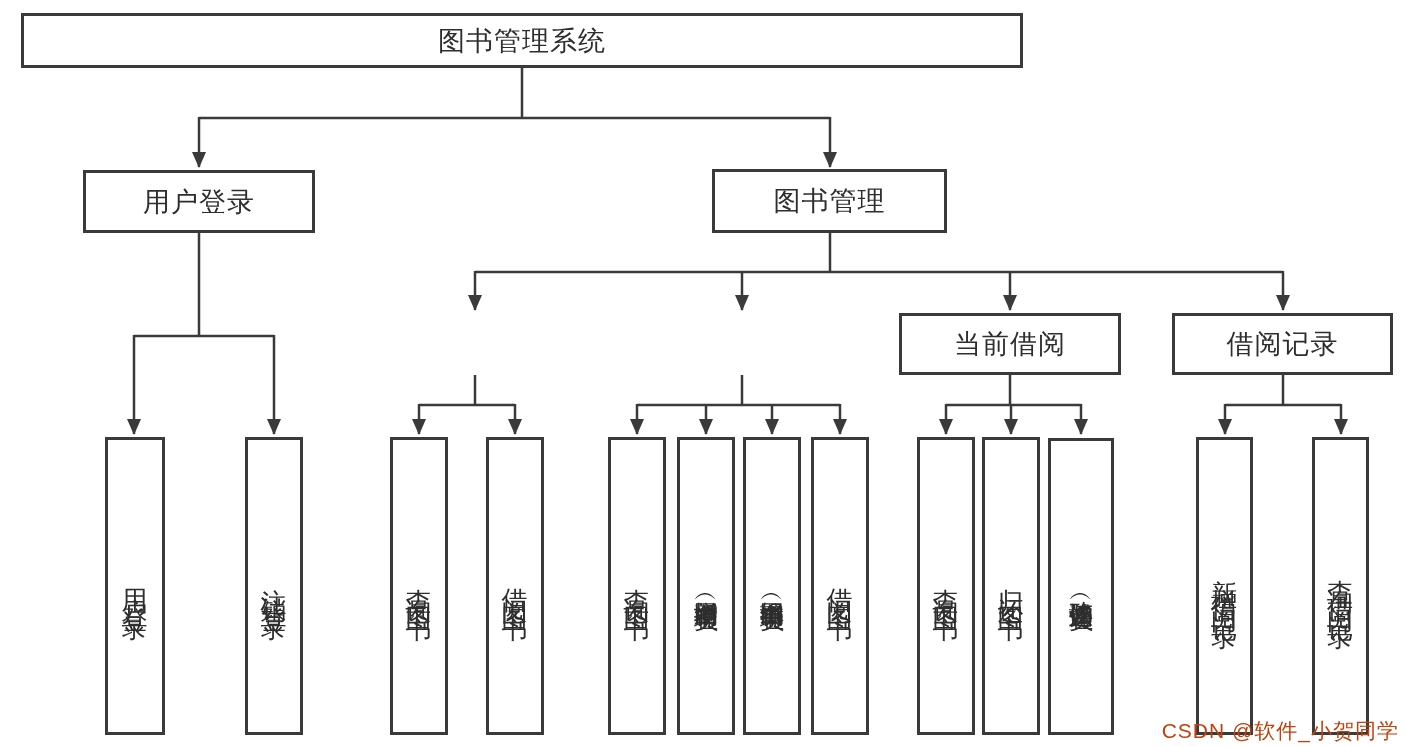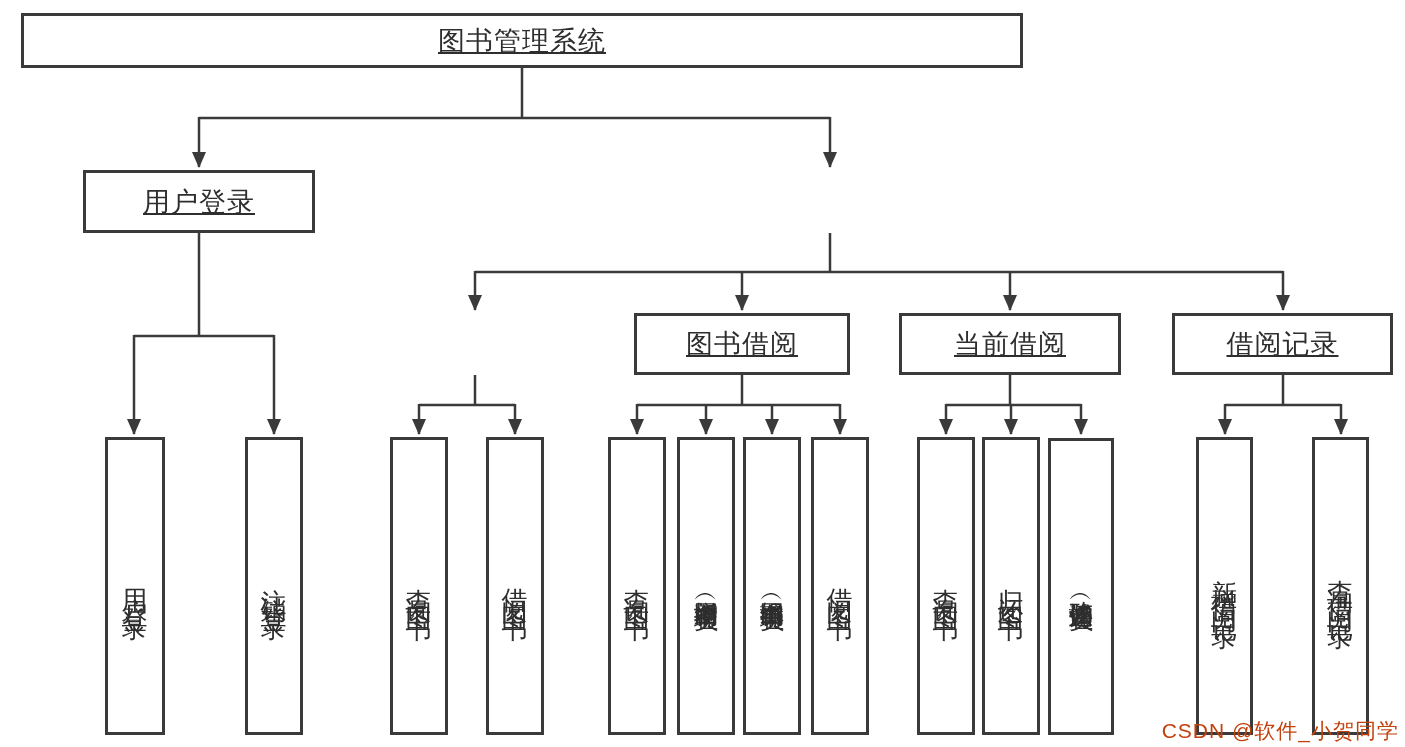--- a/index.html
+++ b/index.html
@@ -28,21 +28,20 @@
     display: flex;
     align-items: center;
     justify-content: center;
     color: #2e2e2e;
     z-index: 2;
   }
   .hbox {
     font-size: 27px;
     letter-spacing: 1px;
     white-space: nowrap;
-    text-decoration: underline;
   }
   .vbox {
     writing-mode: vertical-rl;
     text-orientation: mixed;
     font-size: 26px;
     letter-spacing: 9px;
     line-height: 1;
   }
   .vbox.tight {
     font-size: 24px;
@@ -103,22 +102,22 @@
 
       <path d="M1283 375 V405 M1225 405 H1341"></path>
       <line x1="1225" y1="404" x2="1225" y2="434" marker-end="url(#arrow)"></line>
       <line x1="1341" y1="404" x2="1341" y2="434" marker-end="url(#arrow)"></line>
     </g>
   </svg>
 
   <div class="box hbox" style="left:21px; top:13px; width:1002px; height:55px;">图书管理系统</div>
 
   <div class="box hbox" style="left:83px; top:170px; width:232px; height:63px;">用户登录</div>
+  <div class="box hbox" style="left:712px; top:169px; width:235px; height:64px;">图书管理</div>
 
-  <div class="box hbox" style="left:634px; top:313px; width:216px; height:62px;">图书借阅</div>
   <div class="box hbox" style="left:899px; top:313px; width:222px; height:62px;">当前借阅</div>
   <div class="box hbox" style="left:1172px; top:313px; width:221px; height:62px;">借阅记录</div>
 
   <div class="box vbox" style="left:105px; top:437px; width:60px; height:298px;">用户登录</div>
   <div class="box vbox" style="left:245px; top:437px; width:58px; height:298px;">注销登录</div>
 
   <div class="box vbox" style="left:390px; top:437px; width:58px; height:298px;">查询图书</div>
   <div class="box vbox" style="left:486px; top:437px; width:58px; height:298px;">借阅图书</div>
 
   <div class="box vbox" style="left:608px; top:437px; width:58px; height:298px;">查询图书</div>

